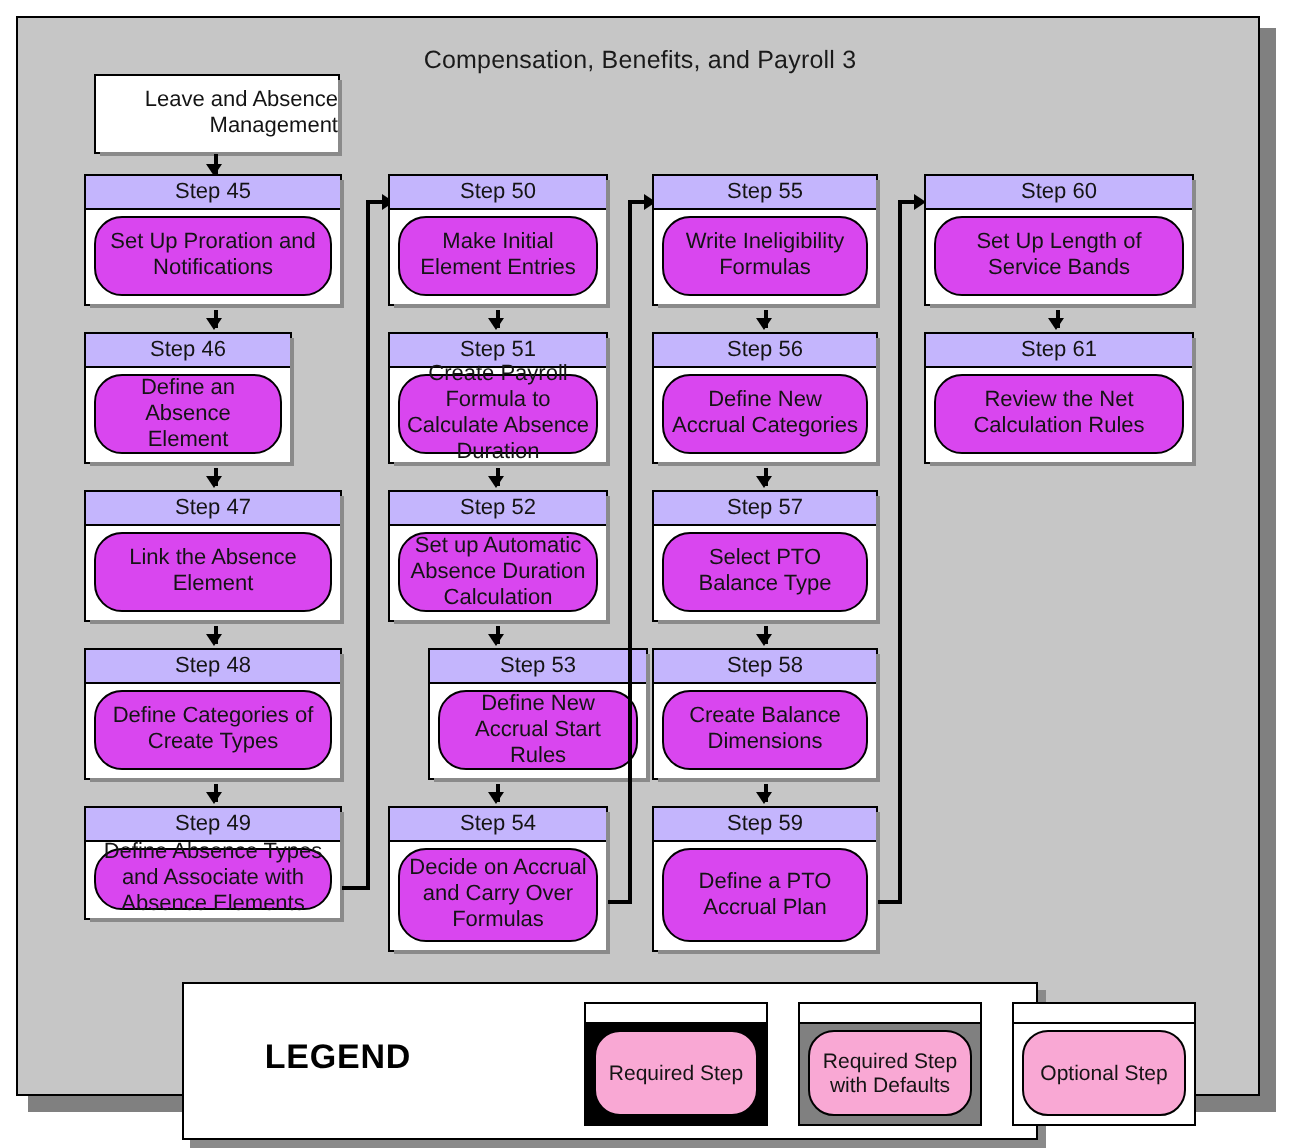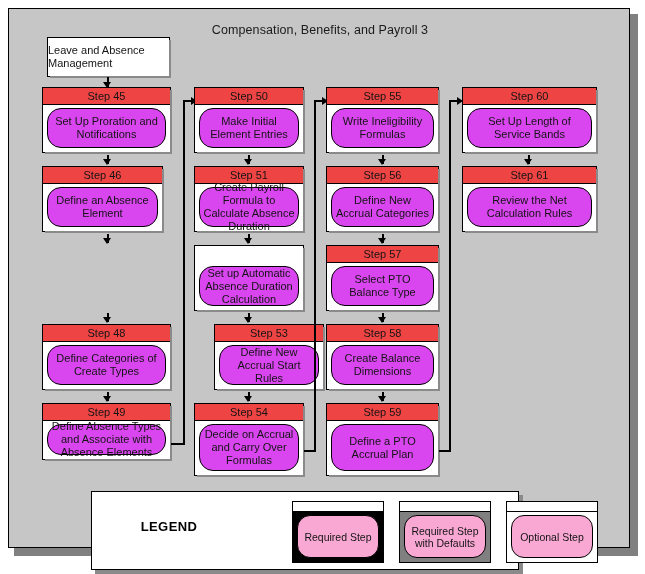--- a/index.html
+++ b/index.html
@@ -48,21 +48,21 @@
   }
   
   .plain-box {
     position: absolute;
     background: #ffffff;
     border: 1px solid #000000;
     box-sizing: border-box;
     display: flex;
     align-items: center;
     justify-content: center;
-    text-align: left;
+    text-align: right;
     font-size: 11px;
     line-height: 13px;
     color: #141414;
   }
   .plain-box .shadow-r,
   .step-box .shadow-r {
     position: absolute;
     right: -2px;
     top: 2px;
     width: 2px;
@@ -91,21 +91,21 @@
     top: 0;
     right: 0;
     height: 17px;
     border-bottom: 1px solid #000000;
     box-sizing: border-box;
     display: flex;
     align-items: center;
     justify-content: center;
     font-size: 11px;
     color: #141414;
-    background: #ef4444;
+    background: #c4b5fd;
   }
   .step-fill {
     position: absolute;
     left: 0;
     top: 17px;
     right: 0;
     bottom: 0;
   }
   .step-body {
     position: absolute;
@@ -165,21 +165,21 @@
   .legend-shadow {
     position: absolute;
     background: #8a8a8a;
   }
   .legend-title {
     position: absolute;
     left: 22px;
     top: 27px;
     width: 110px;
     text-align: center;
-    font-size: 13px;
+    font-size: 17px;
     font-weight: bold;
     color: #000000;
     letter-spacing: 0.4px;
   }
   .legend-item {
     position: absolute;
     top: 9px;
     width: 92px;
     height: 62px;
     background: #ffffff;
@@ -235,30 +235,37 @@
   <div class="step-box fill-white" style="left:42px; top:87px; width:129px; height:66px;">
     <div class="step-fill"></div>
     <div class="step-head">Step 45</div>
     <div class="step-body">Set Up Proration and Notifications</div>
     <span class="shadow-r"></span>
     <span class="shadow-b"></span>
   </div>
   <div class="vline" style="left:107px; top:155px; height:9px;"></div>
   <div class="arrow-down" style="left:103px; top:159px;"></div>
 
-  <div class="step-box fill-white" style="left:42px; top:166px; width:121px; height:66px;padding-left:26px;">
+  <div class="step-box fill-white" style="left:42px; top:166px; width:104px; height:66px;padding-left:26px;">
     <div class="step-fill"></div>
     <div class="step-head">Step 46</div>
     <div class="step-body">Define an Absence Element</div>
     <span class="shadow-r"></span>
     <span class="shadow-b"></span>
   </div>
   <div class="vline" style="left:107px; top:234px; height:9px;"></div>
   <div class="arrow-down" style="left:103px; top:238px;"></div>
 
+  <div class="step-box fill-white" style="left:42px; top:245px; width:129px; height:66px;">
+    <div class="step-fill"></div>
+    <div class="step-head">Step 47</div>
+    <div class="step-body">Link the Absence Element</div>
+    <span class="shadow-r"></span>
+    <span class="shadow-b"></span>
+  </div>
   <div class="vline" style="left:107px; top:313px; height:9px;"></div>
   <div class="arrow-down" style="left:103px; top:317px;"></div>
 
   <div class="step-box fill-white" style="left:42px; top:324px; width:129px; height:66px;">
     <div class="step-fill"></div>
     <div class="step-head">Step 48</div>
     <div class="step-body">Define Categories of Create Types</div>
     <span class="shadow-r"></span>
     <span class="shadow-b"></span>
   </div>
@@ -293,20 +300,21 @@
     <div class="step-head">Step 51</div>
     <div class="step-body">Create Payroll Formula to Calculate Absence Duration</div>
     <span class="shadow-r"></span>
     <span class="shadow-b"></span>
   </div>
   <div class="vline" style="left:248px; top:234px; height:9px;"></div>
   <div class="arrow-down" style="left:244px; top:238px;"></div>
 
   <div class="step-box fill-white" style="left:194px; top:245px; width:110px; height:66px;">
     <div class="step-fill"></div>
+    <div class="step-head">Step 52</div>
     <div class="step-body">Set up Automatic Absence Duration Calculation</div>
     <span class="shadow-r"></span>
     <span class="shadow-b"></span>
   </div>
   <div class="vline" style="left:248px; top:313px; height:9px;"></div>
   <div class="arrow-down" style="left:244px; top:317px;"></div>
 
   <div class="step-box fill-white" style="left:194px; top:324px; width:110px; height:66px;margin-left:20px;">
     <div class="step-fill"></div>
     <div class="step-head">Step 53</div>

